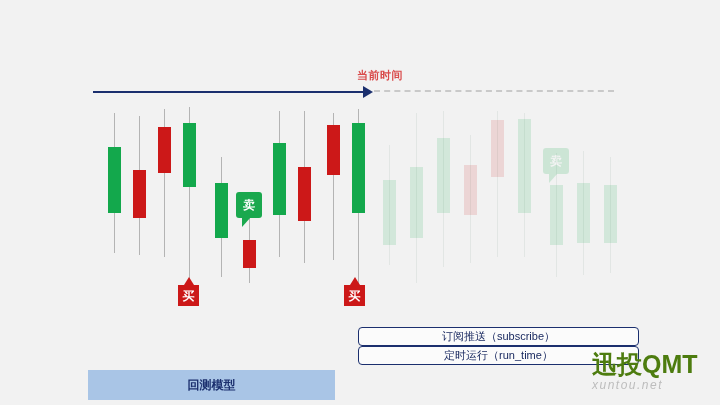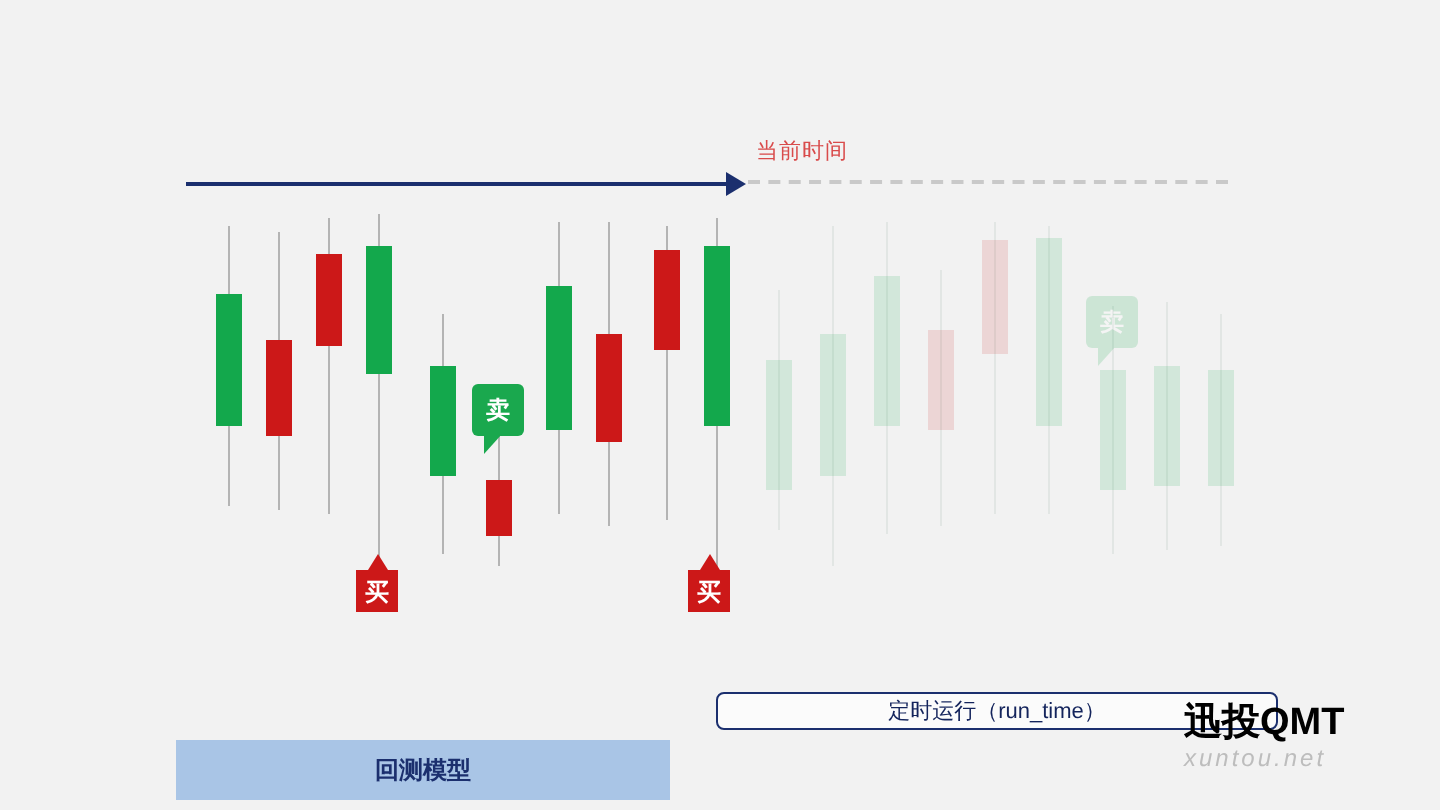--- a/index.html
+++ b/index.html
@@ -36,25 +36,25 @@
     width:0;height:0;
     border-top:6px solid transparent;
     border-bottom:6px solid transparent;
     border-left:10px solid #1b2f6e;
   }
   #tl-dashed{
     position:absolute;left:374px;top:90px;width:240px;height:0;
     border-top:2px dashed #c9c9c9;
   }
   #tl-label{
-    position:absolute;left:304px;top:68px;width:120px;
-    text-align:right;
+    position:absolute;left:320px;top:68px;width:120px;
+    text-align:center;
     color:#d94b4b;
     font-size:11px;
-    font-weight:normal;
+    font-weight:bold;
     letter-spacing:.5px;
   }
 
   
   #chart{position:absolute;left:0;top:105px;width:720px;height:200px;}
   .candle{position:absolute;}
   .wick{
     position:absolute;
     width:1px;
     background:#b4b4b4;
@@ -135,21 +135,21 @@
   #fb-back{left:88px;width:247px;background:#a9c5e6;}
   #fb-live{left:372px;width:265px;background:#d9d9d9;color:#2b2b2b;}
 
   
   #wm{
     position:absolute;left:592px;top:352px;
     text-align:left;
     pointer-events:none;
   }
   #wm-main{
-    font-size:19px;font-weight:bold;color:#000000;
+    font-size:25px;font-weight:bold;color:#4d7c0f;
     letter-spacing:0px;line-height:1;
   }
   #wm-sub{
     font-size:12px;color:#bdbdbd;font-style:italic;
     letter-spacing:1.5px;line-height:1.4;
   }
 </style>
 </head>
 <body>
 
@@ -233,20 +233,23 @@
       <div class="candle future" style="left: 577px; top: 0px; width: 13px; height: 200px;">
         <div class="wick" style="top: 46px; height: 124px;"></div>
         <div class="body up" style="top: 78px; height: 60px;"></div>
       </div>
       <div class="candle future" style="left: 604px; top: 0px; width: 13px; height: 200px;">
         <div class="wick" style="top: 52px; height: 116px;"></div>
         <div class="body up" style="top: 80px; height: 58px;"></div>
       </div>
     </div>
 
+  <div class="runbox" id="rb-1">
+    <span>订阅推送（subscribe）</span>
+  </div>
   <div class="runbox" id="rb-2">
     <span>定时运行（run_time）</span>
   </div>
 
   <div class="fbar" id="fb-back">
     <span>回测模型</span>
   </div>
 
   <div id="wm">
     <div id="wm-main">迅投QMT</div>

